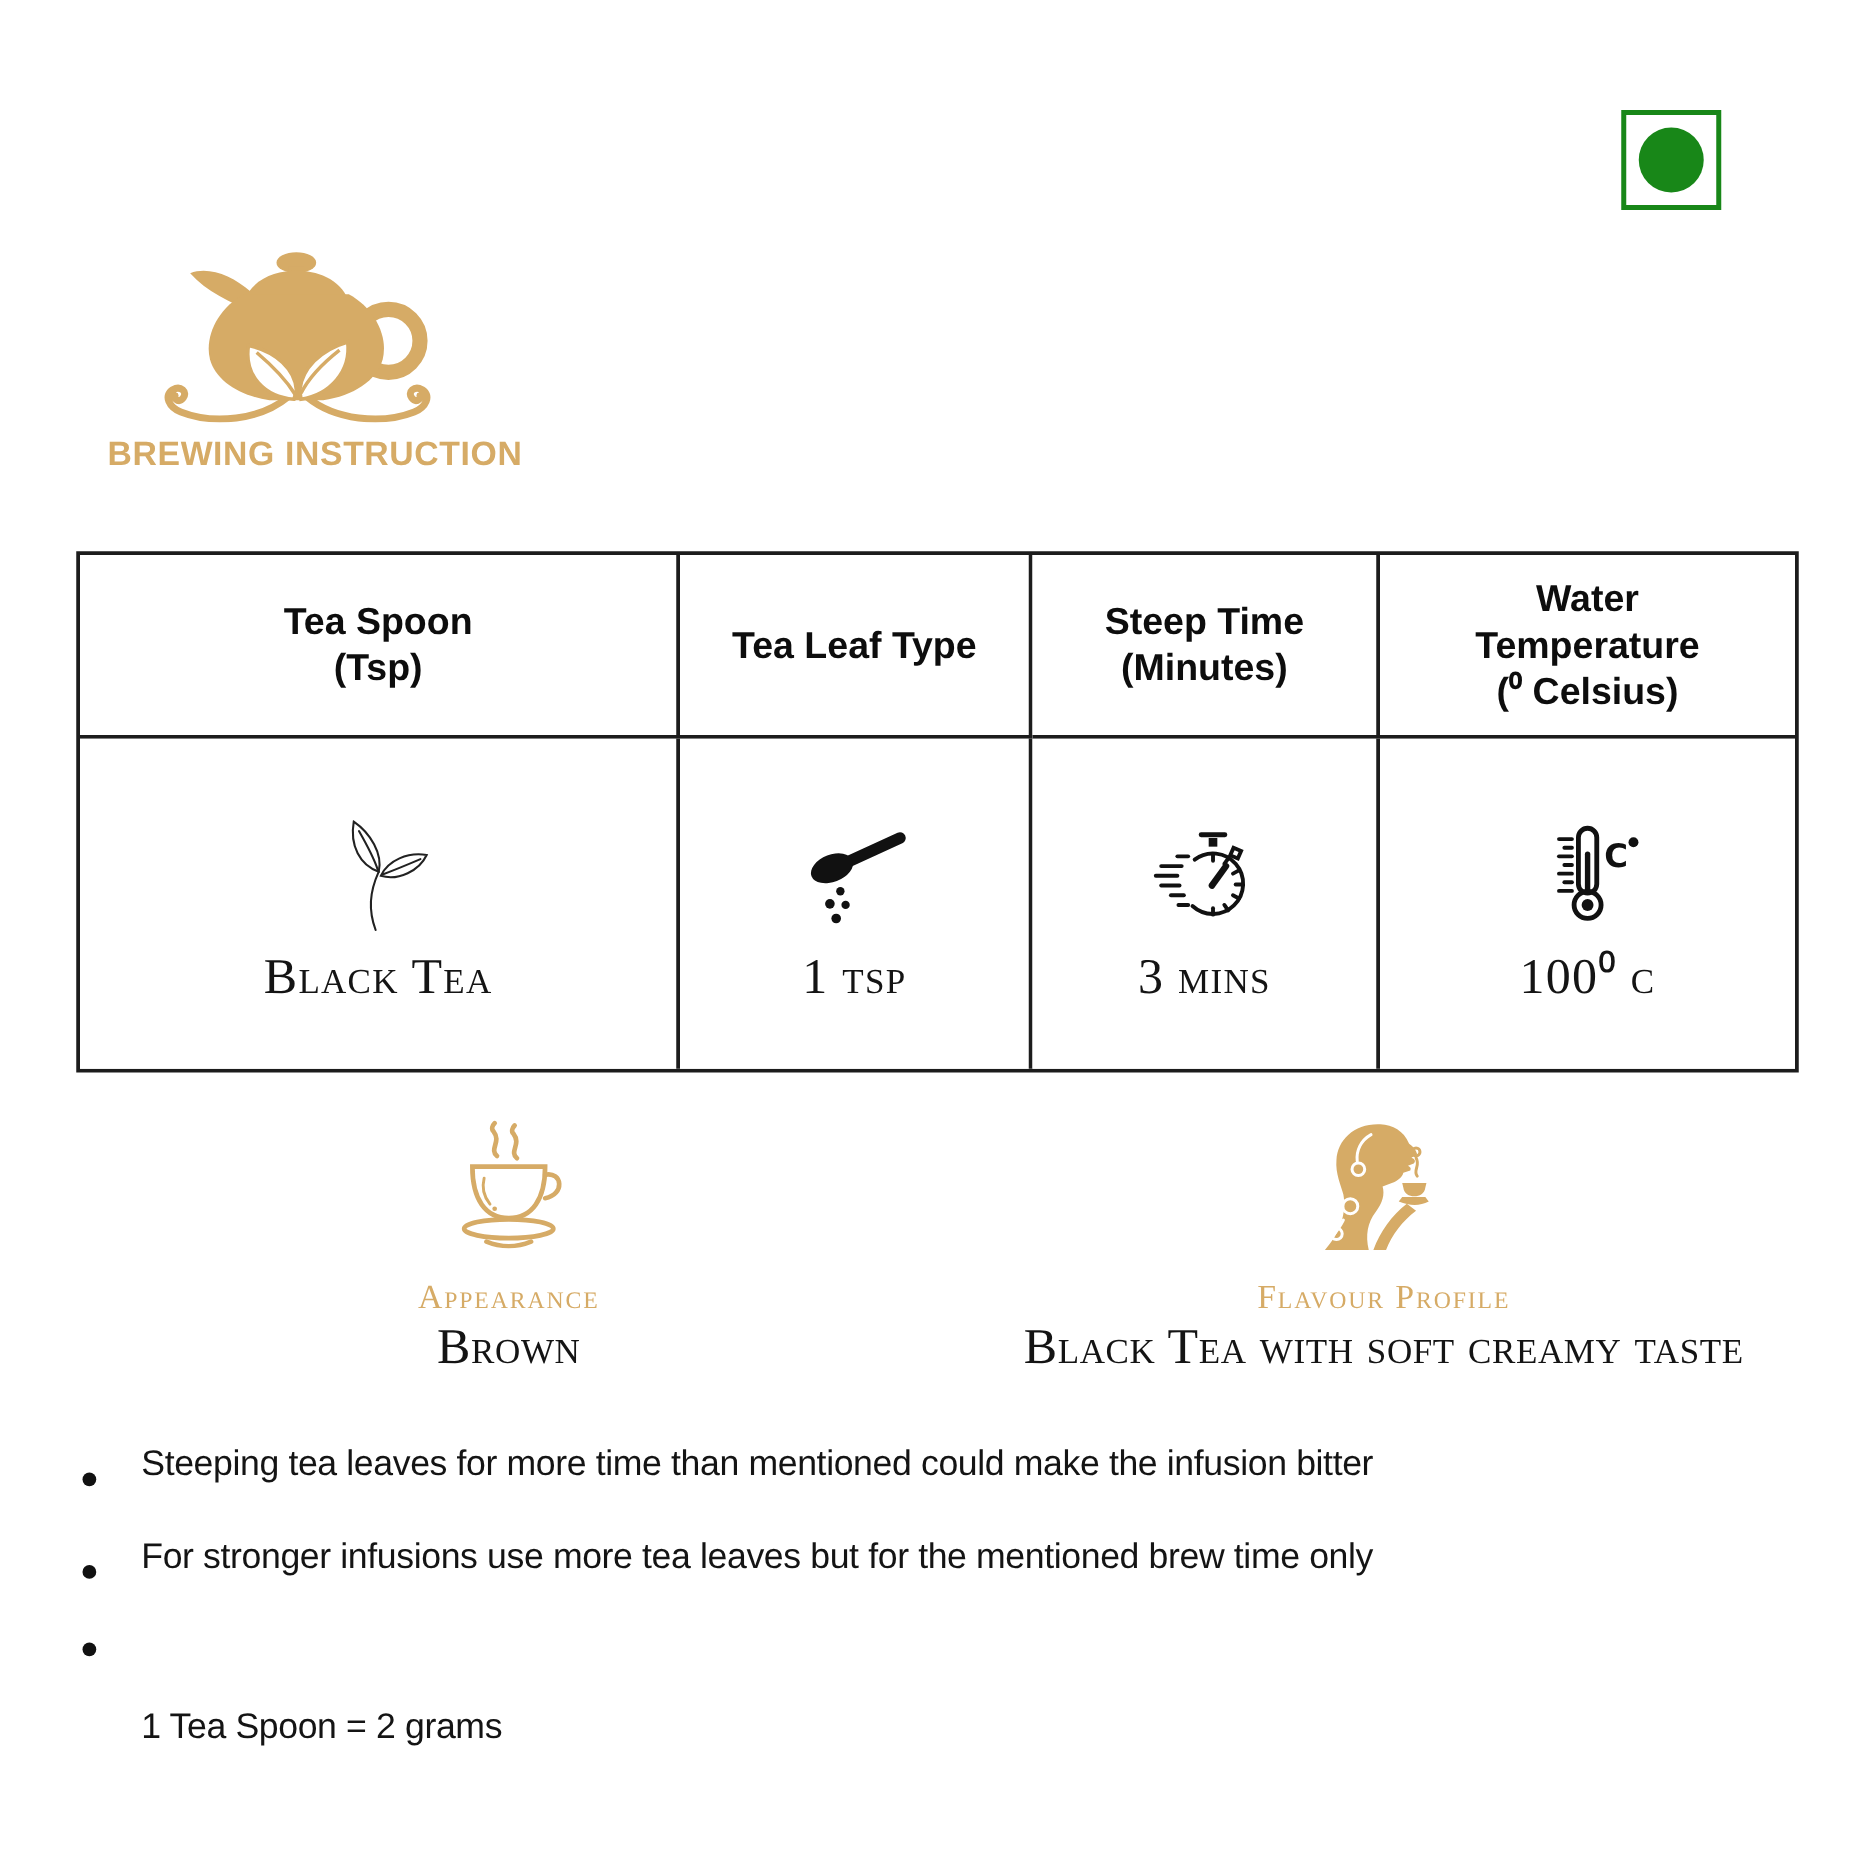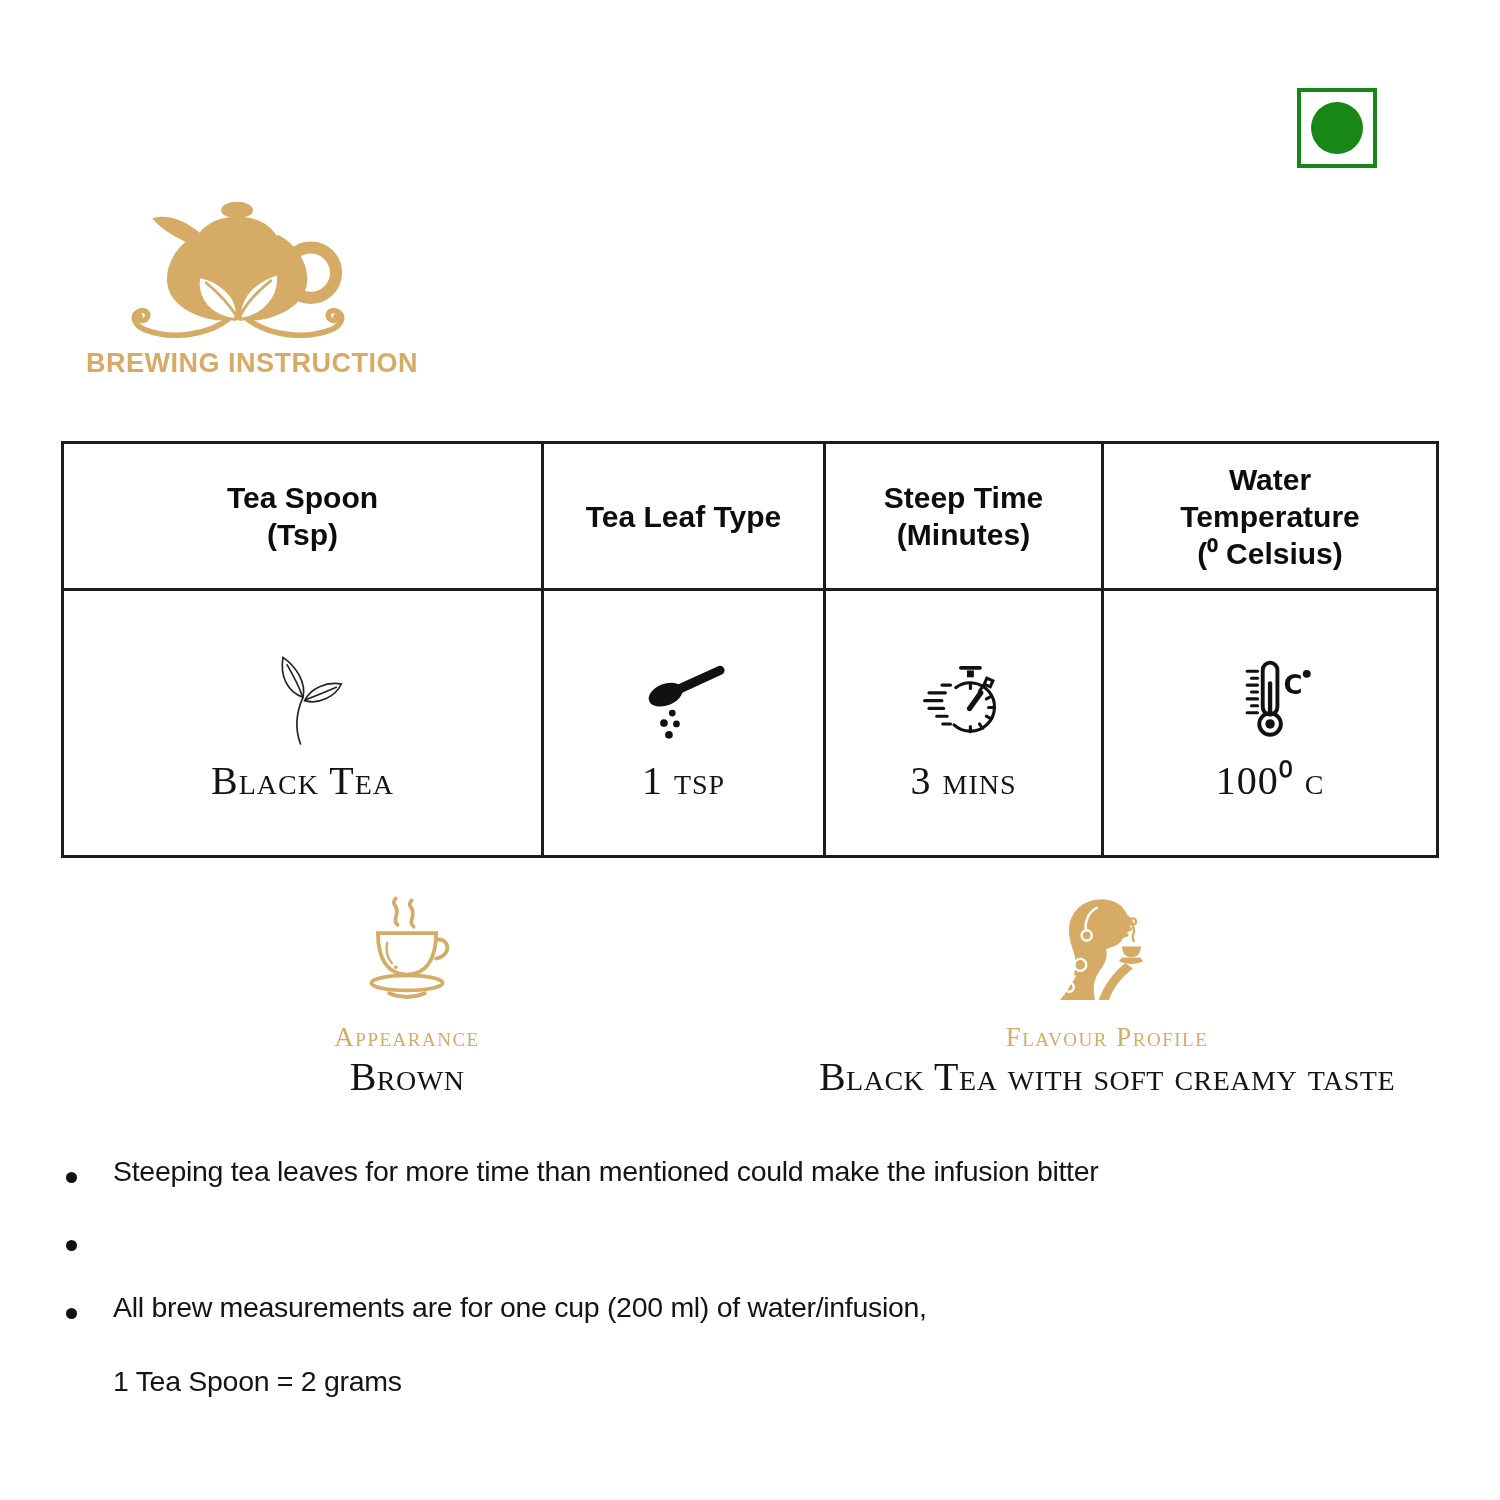--- a/index.html
+++ b/index.html
@@ -57,21 +57,21 @@
     margin-top:8px;font-family:"Liberation Serif",serif;font-variant:small-caps;
     font-size:27px;letter-spacing:1.5px;color:var(--gold);line-height:30px;white-space:nowrap;
   }
   .feature-value{
     margin-top:2px;font-family:"Liberation Serif",serif;font-variant:small-caps;
     font-size:40px;letter-spacing:.5px;color:#141414;line-height:46px;white-space:nowrap;
   }
 
   
   .notes{position:absolute;left:62px;top:1154px;width:1360px;}
-  .note-row{display:flex;align-items:center;margin-bottom:39px;}
+  .note-row{display:flex;align-items:flex-end;margin-bottom:39px;}
   .note-dot{flex:0 0 auto;width:11px;height:11px;border-radius:50%;background:#111;margin:12px 36px 0 4px;}
   .note-text{
     font-family:"Liberation Sans",sans-serif;font-size:28.5px;line-height:35px;
     color:#141414;letter-spacing:-0.3px;
   }
   .note-footer{margin-left:51px;margin-top:32px;}
 
   svg{display:block;}
 </style>
 </head>
@@ -279,21 +279,21 @@
     <div class="feature-value">Black Tea with soft creamy taste</div>
   </div>
 
   <div class="notes">
     <div class="note-row">
       <span class="note-dot"></span>
       <span class="note-text">Steeping tea leaves for more time than mentioned could make the infusion bitter</span>
     </div>
     <div class="note-row">
       <span class="note-dot"></span>
+      <span class="note-text">For stronger infusions use more tea leaves but for the mentioned brew time only</span>
     </div>
     <div class="note-row">
       <span class="note-dot"></span>
-      <span class="note-text">All brew measurements are for one cup (200 ml) of water/infusion,</span>
     </div>
     <div class="note-text note-footer">1 Tea Spoon = 2 grams</div>
   </div>
 
 </div>
 
 </body></html>

